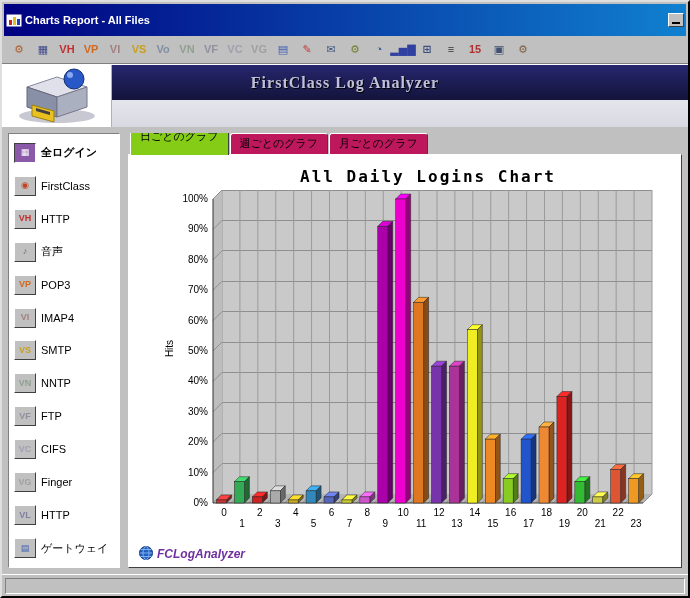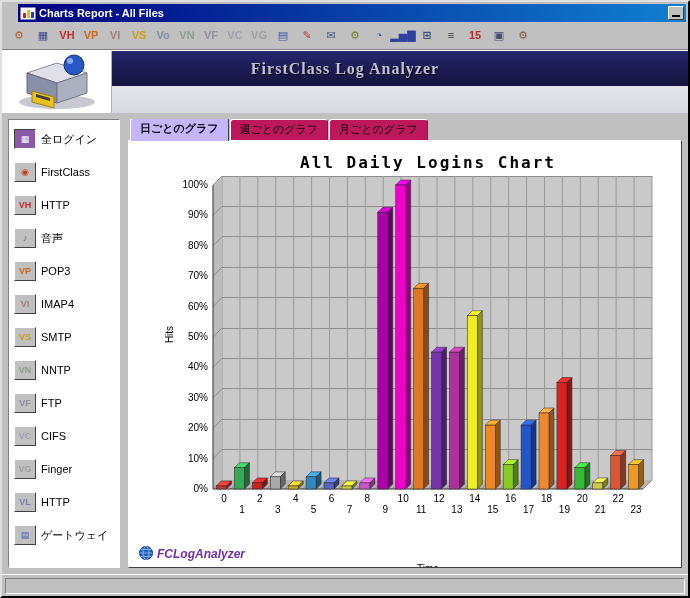--- a/index.html
+++ b/index.html
@@ -4,21 +4,21 @@
 <style>
   * { box-sizing: border-box; margin: 0; padding: 0; }
   html,body { width:690px; height:598px; background:#000; }
   body { font-family:"Liberation Sans","DejaVu Sans",sans-serif; font-size:11px; }
 
   .window { width:690px; height:598px; background:#c0c0c0;
     border:2px solid; border-color:#dfdfdf #000 #000 #dfdfdf;
     display:flex; flex-direction:column; overflow:hidden; }
 
   
-  .titlebar { height:18px; margin:2px 2px 0 16px; padding:0 2px;
+  .titlebar { height:32px; margin:2px 2px 0 2px; padding:0 2px;
     background:linear-gradient(90deg,#000080,#1080d0);
     display:flex; align-items:center; flex:0 0 auto; }
   .titleicon { width:16px; height:13px; margin-right:3px; display:inline-flex; }
   .titletext { color:#fff; font-weight:bold; font-size:11px; flex:1;
     white-space:nowrap; overflow:hidden; }
   .titlebtn { width:16px; height:14px; background:#c0c0c0;
     border:1px solid; border-color:#fff #404040 #404040 #fff;
     display:flex; align-items:flex-end; justify-content:center; cursor:pointer; }
   .minbar { width:8px; height:2px; background:#000; margin-bottom:2px; }
 
@@ -50,28 +50,28 @@
     padding:4px 2px; display:flex; flex-direction:column; gap:3px; overflow:hidden; }
   .side-item { height:30px; display:flex; align-items:center; gap:5px;
     padding-left:3px; cursor:pointer; }
   .side-icon { width:22px; height:20px; background:#c0c0c0; flex:0 0 auto;
     border:1px solid; border-color:#fff #404040 #404040 #fff;
     display:flex; align-items:center; justify-content:center; }
   .side-icon.selicon { background:#8a5aa8;
     border-color:#404040 #fff #fff #404040; }
   .side-glyph { font-size:9px; font-weight:bold; line-height:1; }
   .side-label { font-size:11px; color:#000; }
-  .side-item.selected .side-label { font-weight:normal; }
+  .side-item.selected .side-label { font-weight:bold; }
 
   .main { flex:1; display:flex; flex-direction:column; overflow:hidden; }
   .tabs { height:21px; display:flex; align-items:flex-end; padding-left:2px; }
   .tab { background:#be185d; border:1px solid; border-color:#fff #404040 #c0c0c0 #fff;
     border-bottom:none; padding:2px 9px 3px 9px; margin-right:1px;
     font-size:11px; cursor:pointer; border-radius:3px 3px 0 0; position:relative; }
-  .tab.active { background:#c4b5fd; padding-bottom:5px; margin-bottom:-1px; z-index:2;font-weight:bold; }
+  .tab.active { background:#84cc16; padding-bottom:11px; margin-bottom:-1px; z-index:2; }
 
   .panel { flex:1; background:#fff; position:relative;
     border:1px solid; border-color:#fff #404040 #404040 #fff; overflow:hidden; }
 
   .chart { position:relative; width:540px; height:398px; margin:6px auto 0; }
   .chart svg { position:absolute; top:0; left:0; }
   .chart-title { position:absolute; top:6px; left:78px; width:430px;
     text-align:center; font-family:"DejaVu Sans Mono","Liberation Mono",monospace;
     font-weight:bold; font-size:16px; letter-spacing:2px; color:#000; }
   .ylab { position:absolute; top:182px; left:26px; font-size:10px; color:#000;

